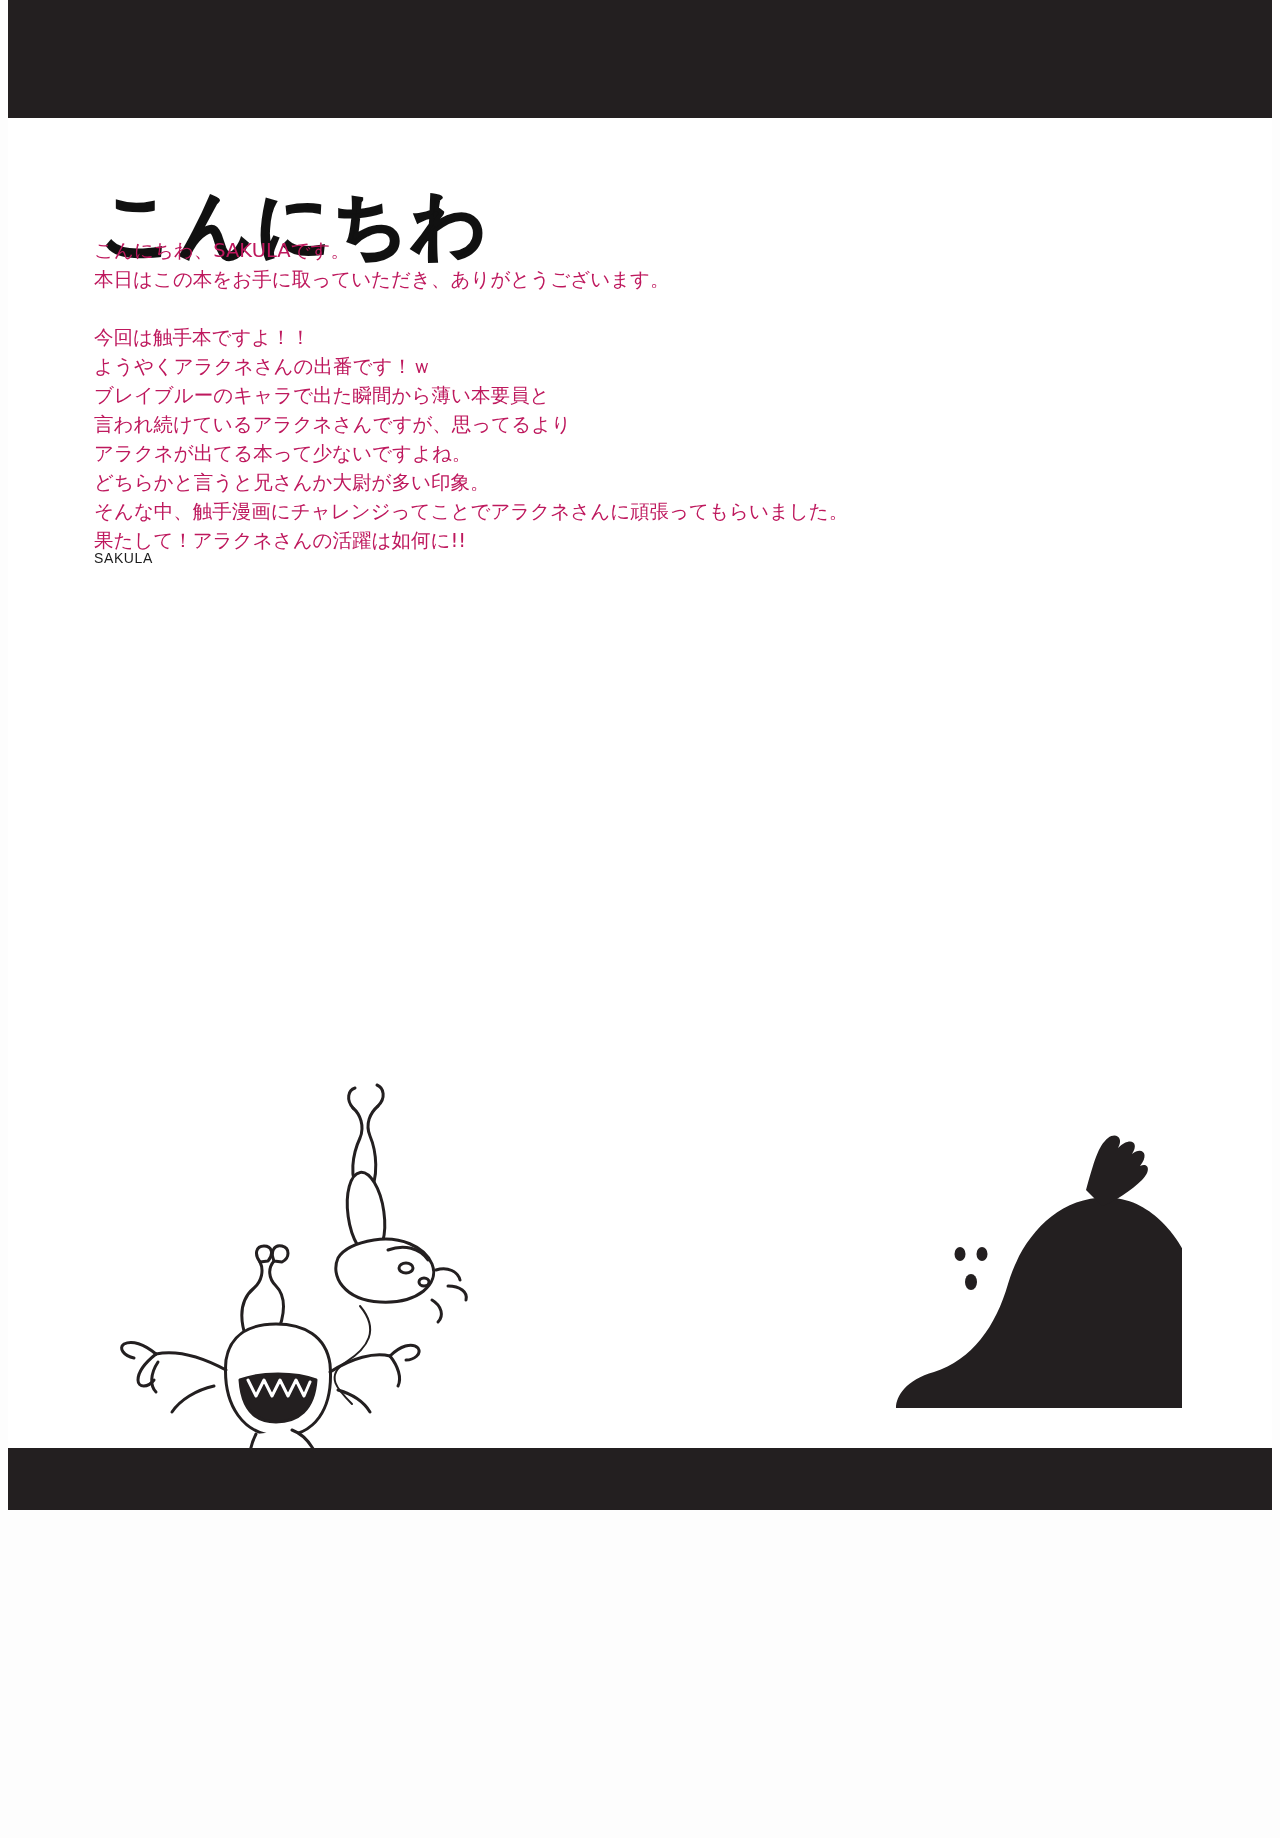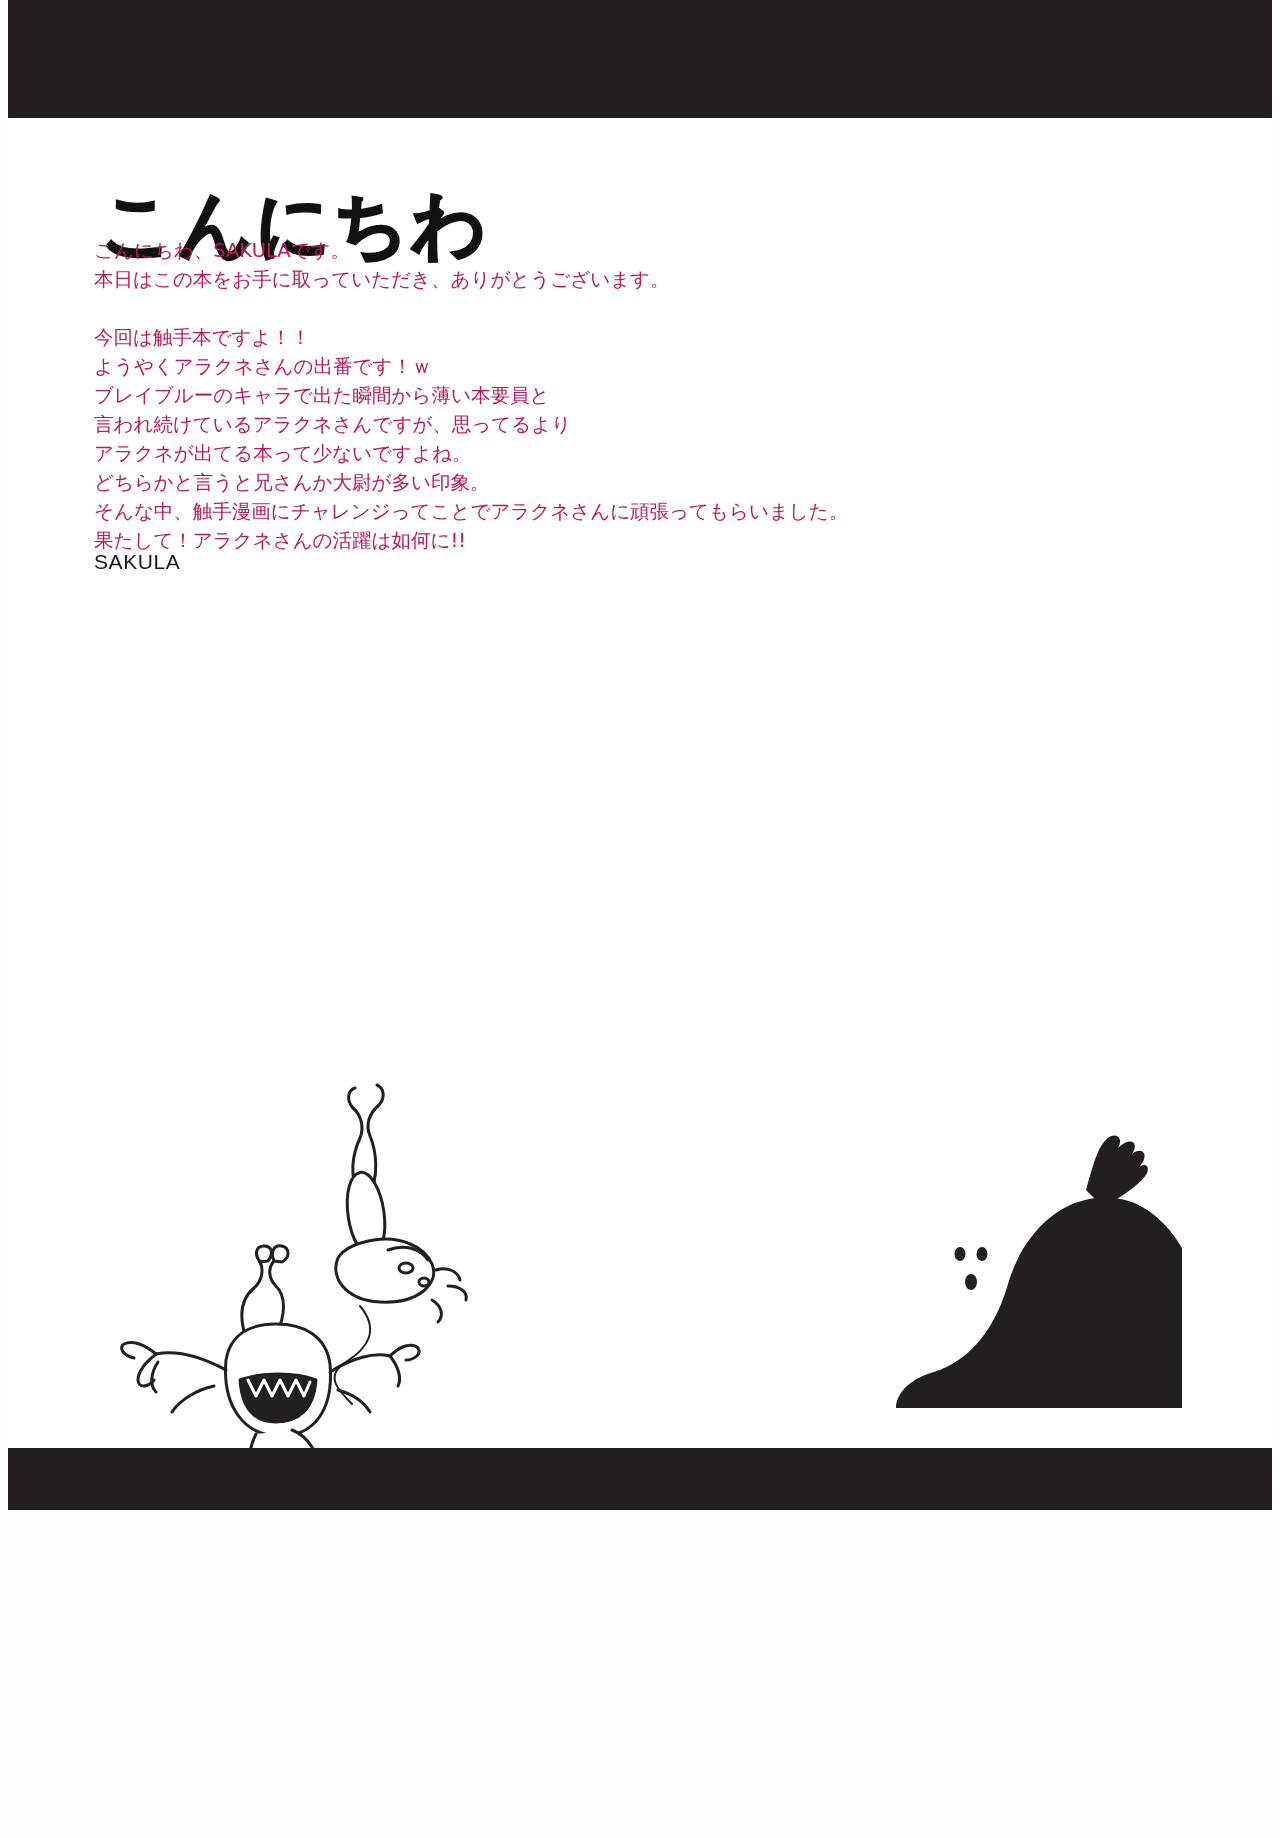--- a/index.html
+++ b/index.html
@@ -85,21 +85,21 @@
     line-height: 29px;
     color: #be185d;
     white-space: pre-wrap;
   }
 
   .signature {
     position: absolute;
     left: 86px;
     top: 432px;
     font-family: "Liberation Sans", sans-serif;
-    font-size: 21px;
+    font-size: 14px;
     letter-spacing: 0.6px;
     color: #1b1b1b;
   }
 
   
   .illus {
     position: absolute;
     left: 0;
     top: 900px;
     width: 1264px;

